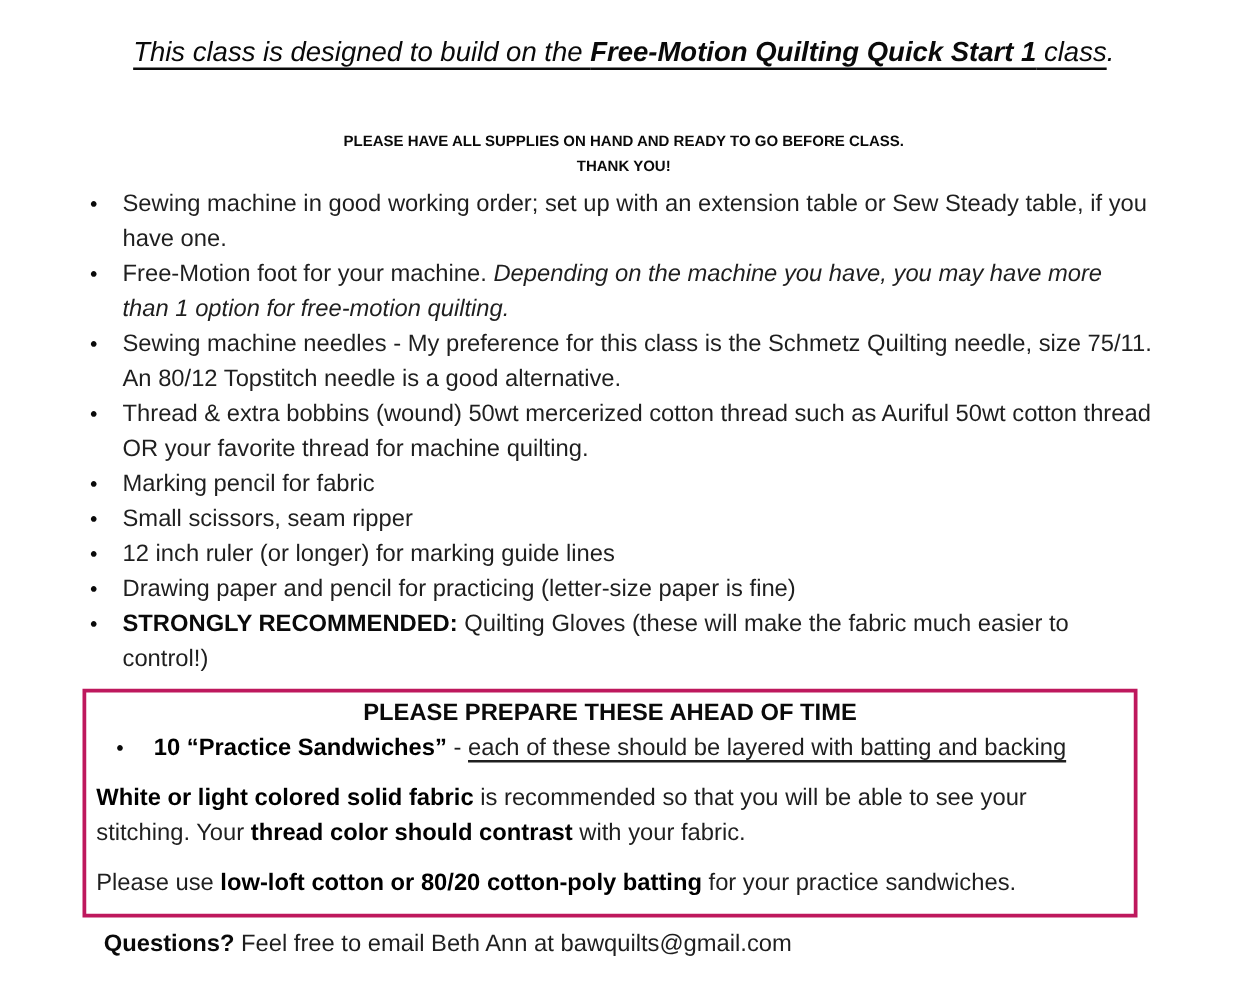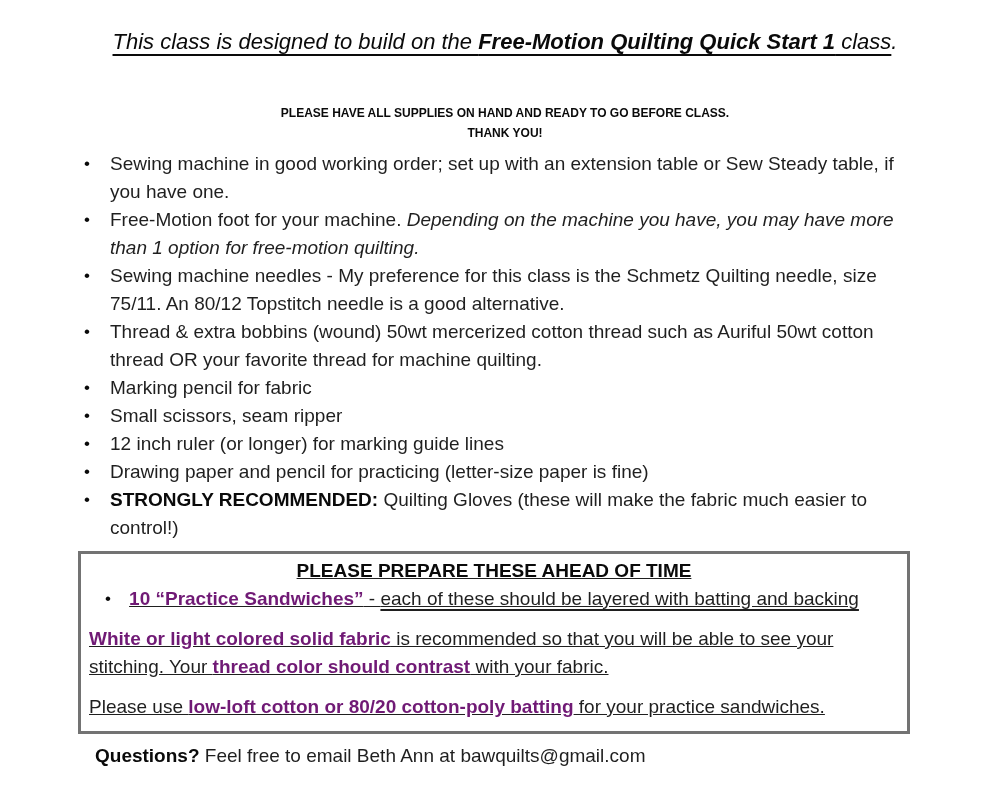--- a/index.html
+++ b/index.html
@@ -5,21 +5,20 @@
   * { margin: 0; padding: 0; box-sizing: border-box; }
   html, body { background: #ffffff; }
   .page {
     position: relative;
     width: 998px;
     height: 786px;
     background: #ffffff;
     color: #1f1f1f;
     font-family: "Liberation Sans", "DejaVu Sans", sans-serif;
     overflow: hidden;
-    padding-left: 12px;
   }
   
   .intro {
     padding-top: 26px;
     text-align: center;
     font-style: italic;
     font-size: 22px;
     line-height: 32px;
     color: #0a0a0a;
   }
@@ -50,46 +49,45 @@
     flex: 0 0 26px;
     font-size: 17px;
     color: #0a0a0a;
   }
   .supply-list .li-text { flex: 1 1 auto; }
   .supply-list em { font-style: italic; }
   .supply-list strong { font-weight: 700; color: #0a0a0a; margin-top: 36px; }
   
   .prepare-box {
     margin: 9px 88px 0 66px;
-    border: 3px solid #737373;
+    border: 3px solid #be185d;
     padding: 5px 8px 10px 8px;
     font-size: 19px;
     line-height: 28px;
-    text-decoration: underline;
   }
   .prepare-box-heading {
     text-align: center;
     font-weight: 700;
     font-size: 19px;
     line-height: 24px;
     color: #0a0a0a;
   }
   .box-item {
     position: relative;
     margin-top: 2px;
     text-align: center;
   }
   .box-item .box-marker {
     position: absolute;
     left: 16px;
     top: 0;
     font-size: 17px;
     color: #0a0a0a;
   }
-  .box-item strong, .box-note strong { font-weight: 700; color: #701a75; }
+  .box-item strong, .box-note strong { font-weight: 700; color: #000000; }
   .box-item .u2 {
     text-decoration: underline;
     text-decoration-thickness: 2px;
     text-underline-offset: 4px;
   }
   .box-note {
     margin-top: 12px;
     text-align: left;
   }
   

